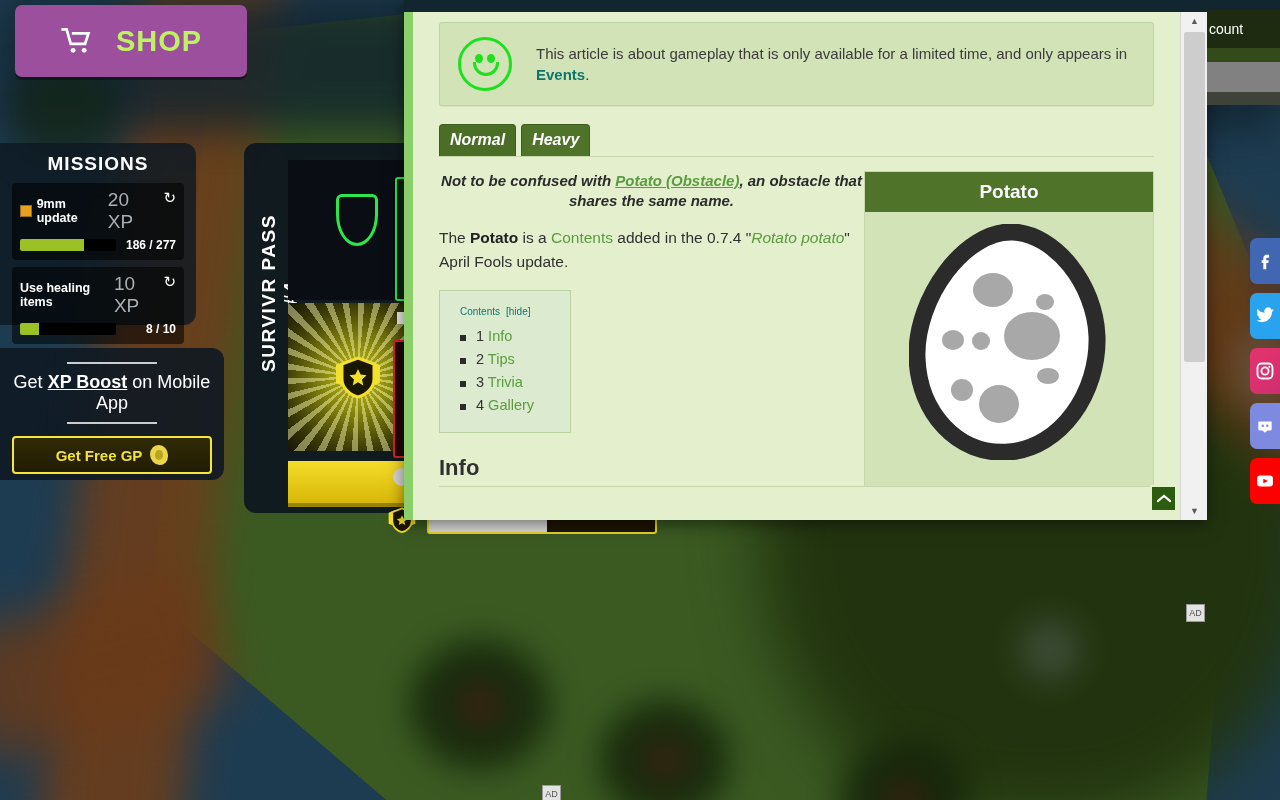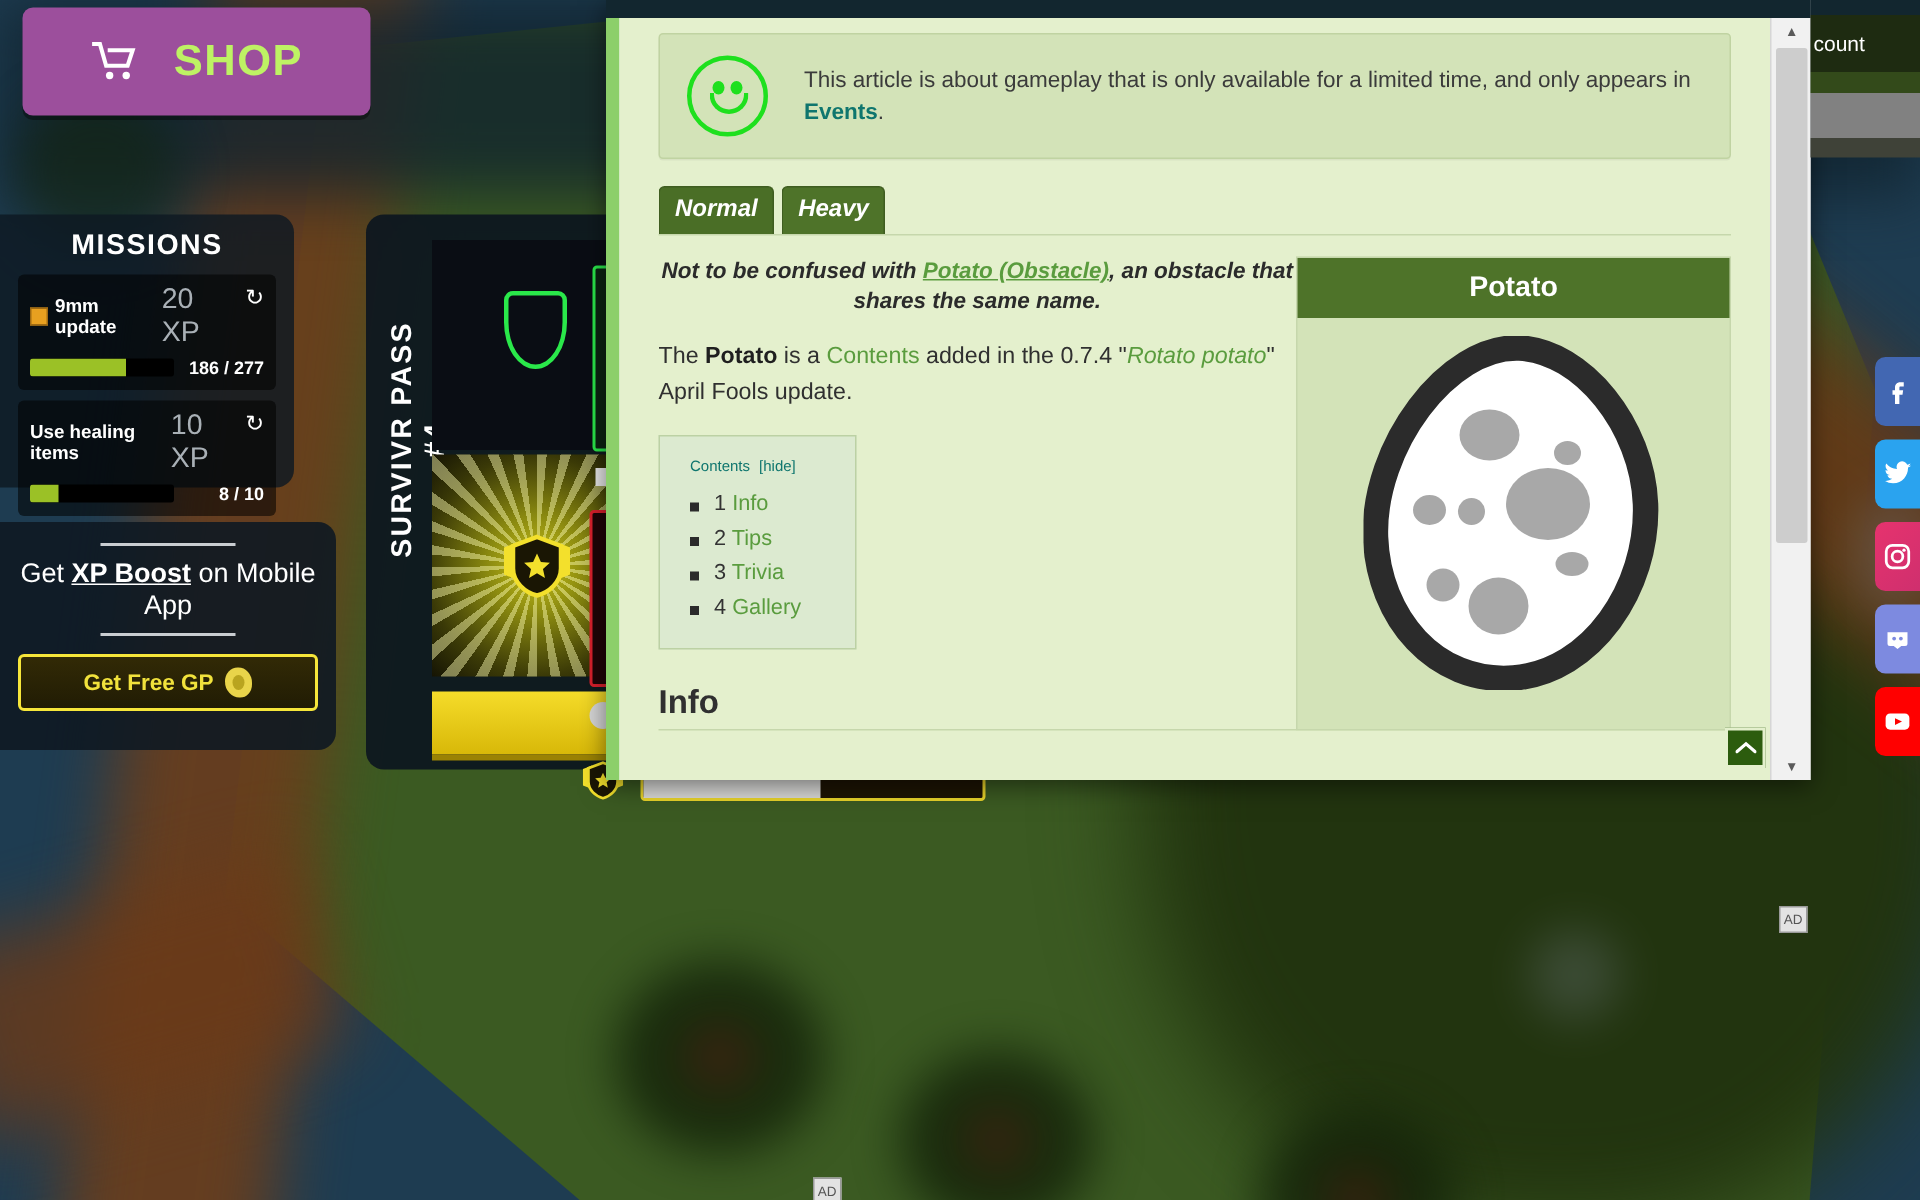--- a/index.html
+++ b/index.html
@@ -59,21 +59,21 @@
   .mission-name { color:#fff; font-size:12.5px; font-weight:bold; display:flex; align-items:center; gap:5px;}
   .mission-icon { width:12px; height:12px; background:#e8a020; border:1px solid #a06a12; display:inline-block;}
   .mission-xp { color:#a9b0b6; font-size:19px; display:flex; gap:6px;}
   .refresh { font-size:15px; color:#fff; }
   .mission-bottom { display:flex; align-items:center; gap:8px; margin-top:5px;}
   .bar { flex:1; height:12px; background:#000; border-radius:2px; overflow:hidden;}
   .bar > i { display:block; height:100%; background:#9bc126; }
   .mission-count { color:#fff; font-size:12px; font-weight:bold; min-width:52px; text-align:right;}
 
   .xp-panel {
-    position:absolute; left:0; top:348px; width:224px; height:152px;
+    position:absolute; left:0; top:348px; width:224px; height:132px;
     background:rgba(14,24,34,.9); border-radius:0 12px 12px 0; padding:14px 12px;
   }
   .xp-rule { width:90px; height:2px; background:#c9cdd1; margin:0 auto 8px; }
   .xp-text { color:#fff; font-size:18px; text-align:center; }
   .xp-text b { text-decoration:underline; }
   .xp-rule2 { width:90px; height:2px; background:#c9cdd1; margin:8px auto 12px; }
   .gp-btn {
     display:block; width:200px; height:38px; margin:0 auto;
     background:linear-gradient(#322a06,#211c04); border:2px solid #f6e63a; border-radius:4px;
     color:#f1e23c; font-size:15px; font-weight:bold; cursor:pointer;

